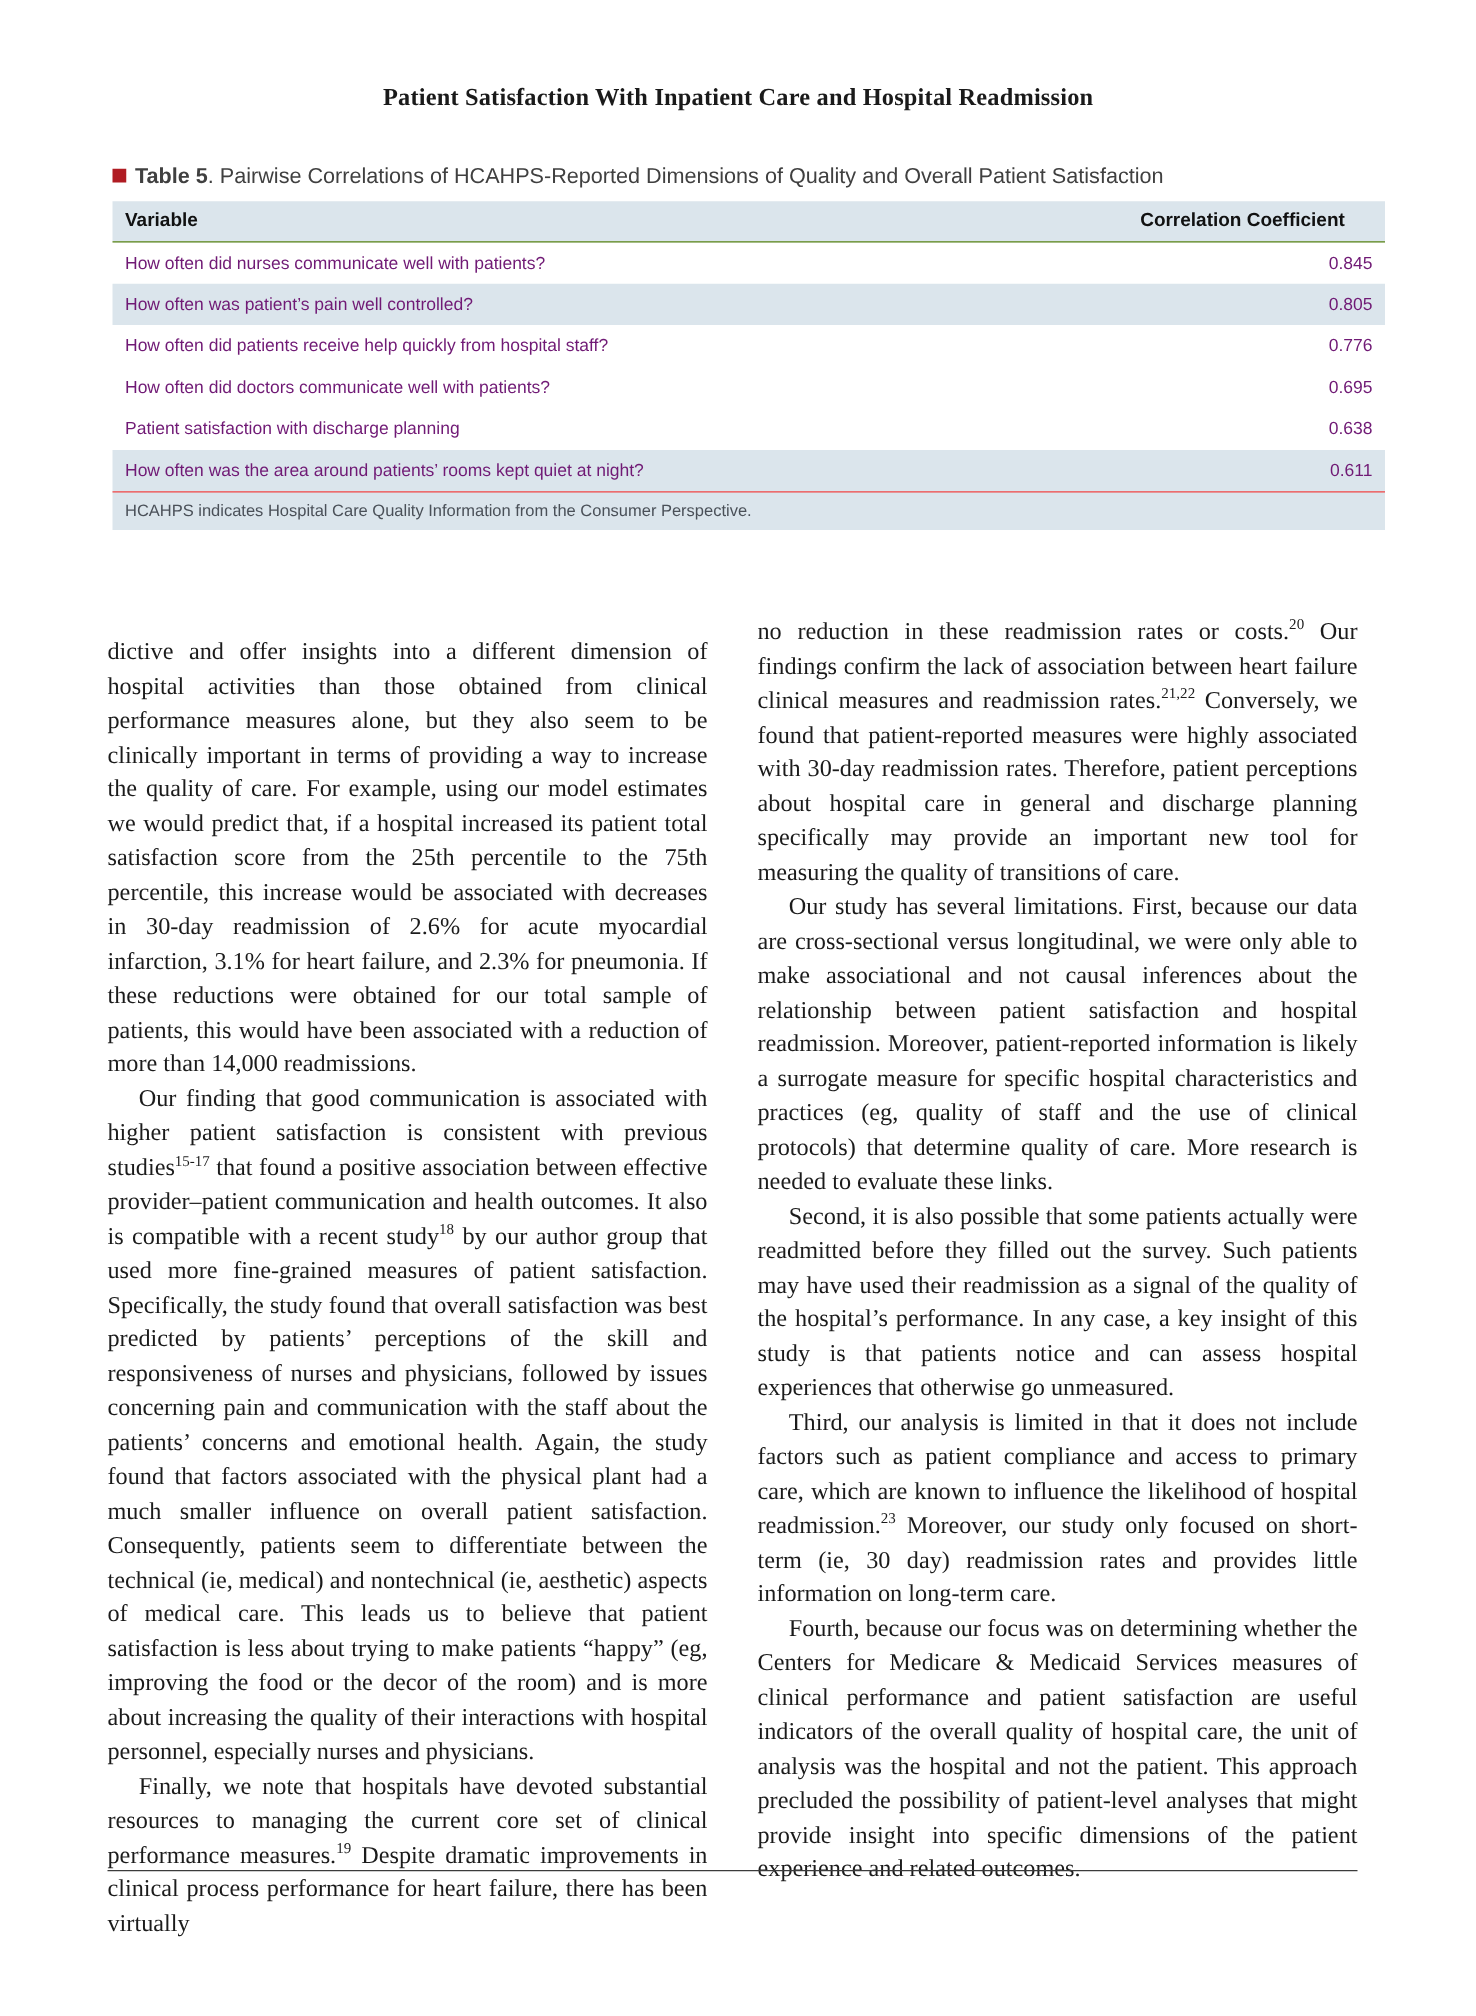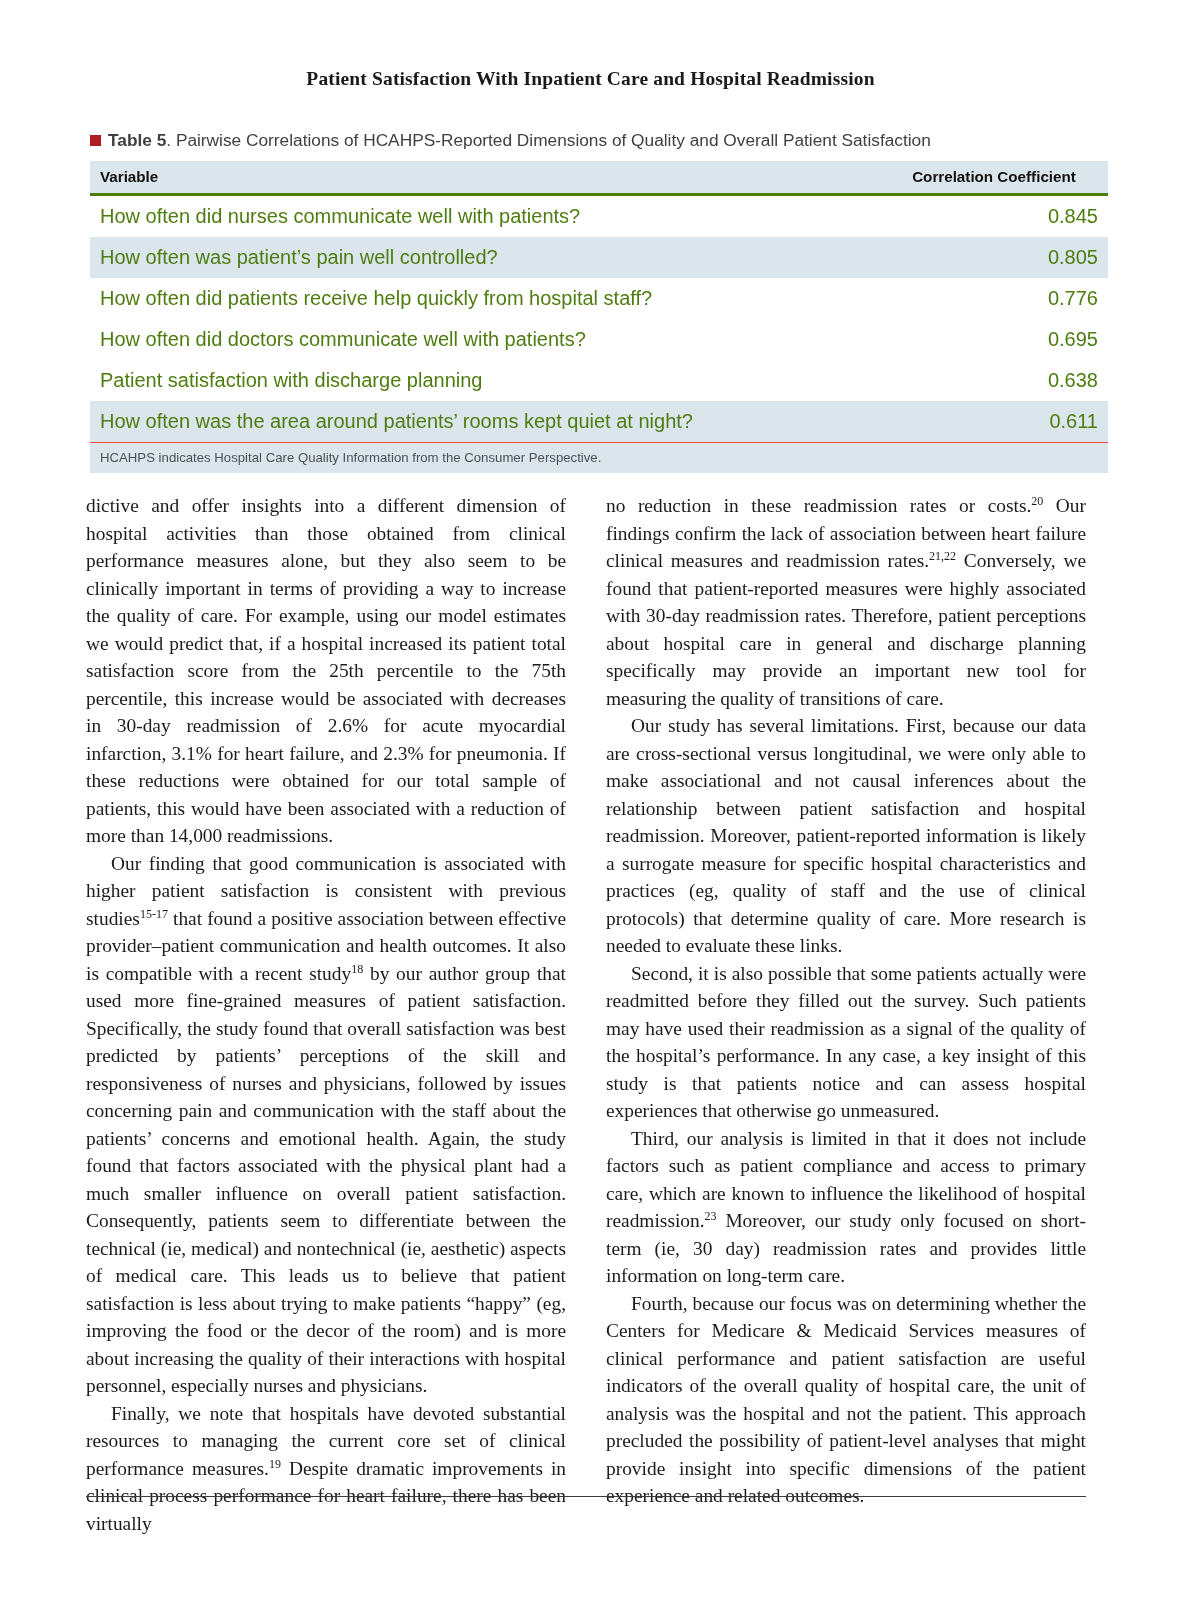--- a/index.html
+++ b/index.html
@@ -76,29 +76,29 @@
     font-family: "Liberation Sans", "DejaVu Sans", sans-serif;
     table-layout: fixed;
   }
 
   table.data th {
     background: #dbe5ec;
     font-size: 15.2px;
     font-weight: 700;
     color: #111111;
     padding: 7px 10px 8px 10px;
-    border-bottom: 3px solid #4d7c0f;
+    border-bottom: 1px solid #4d7c0f;
     vertical-align: middle;
   }
   th.col-var { text-align: left; width: 770px; }
   th.col-val { text-align: center; width: 208px; }
 
   table.data td {
-    font-size: 20px;
-    color: #4d7c0f;
+    font-size: 14px;
+    color: #701a75;
     padding: 7px 10px 8px 10px;
     vertical-align: middle;
     line-height: 1.3;
   }
   td.col-var { text-align: left; }
   td.col-val { text-align: right; }
 
   tr.row-odd  td { background: #ffffff; }
   tr.row-even td { background: #dbe5ec; }
 
@@ -117,21 +117,21 @@
     top: 492px;
     width: 1000px;
     height: 975px;
   }
   .col {
     position: absolute;
     top: 0;
     width: 480px;
     height: 975px;
   }
-  .col-left  { left: 0px; }
+  .col-left  { left: 0px; margin-top: 16px; }
   .col-right { left: 520px; }
 
   .col p {
     margin: 0;
     font-family: "Liberation Serif", "DejaVu Serif", serif;
     font-size: 19.4px;
     line-height: 27.5px;
     text-align: justify;
     text-justify: inter-word;
     color: #1b1b1b;

